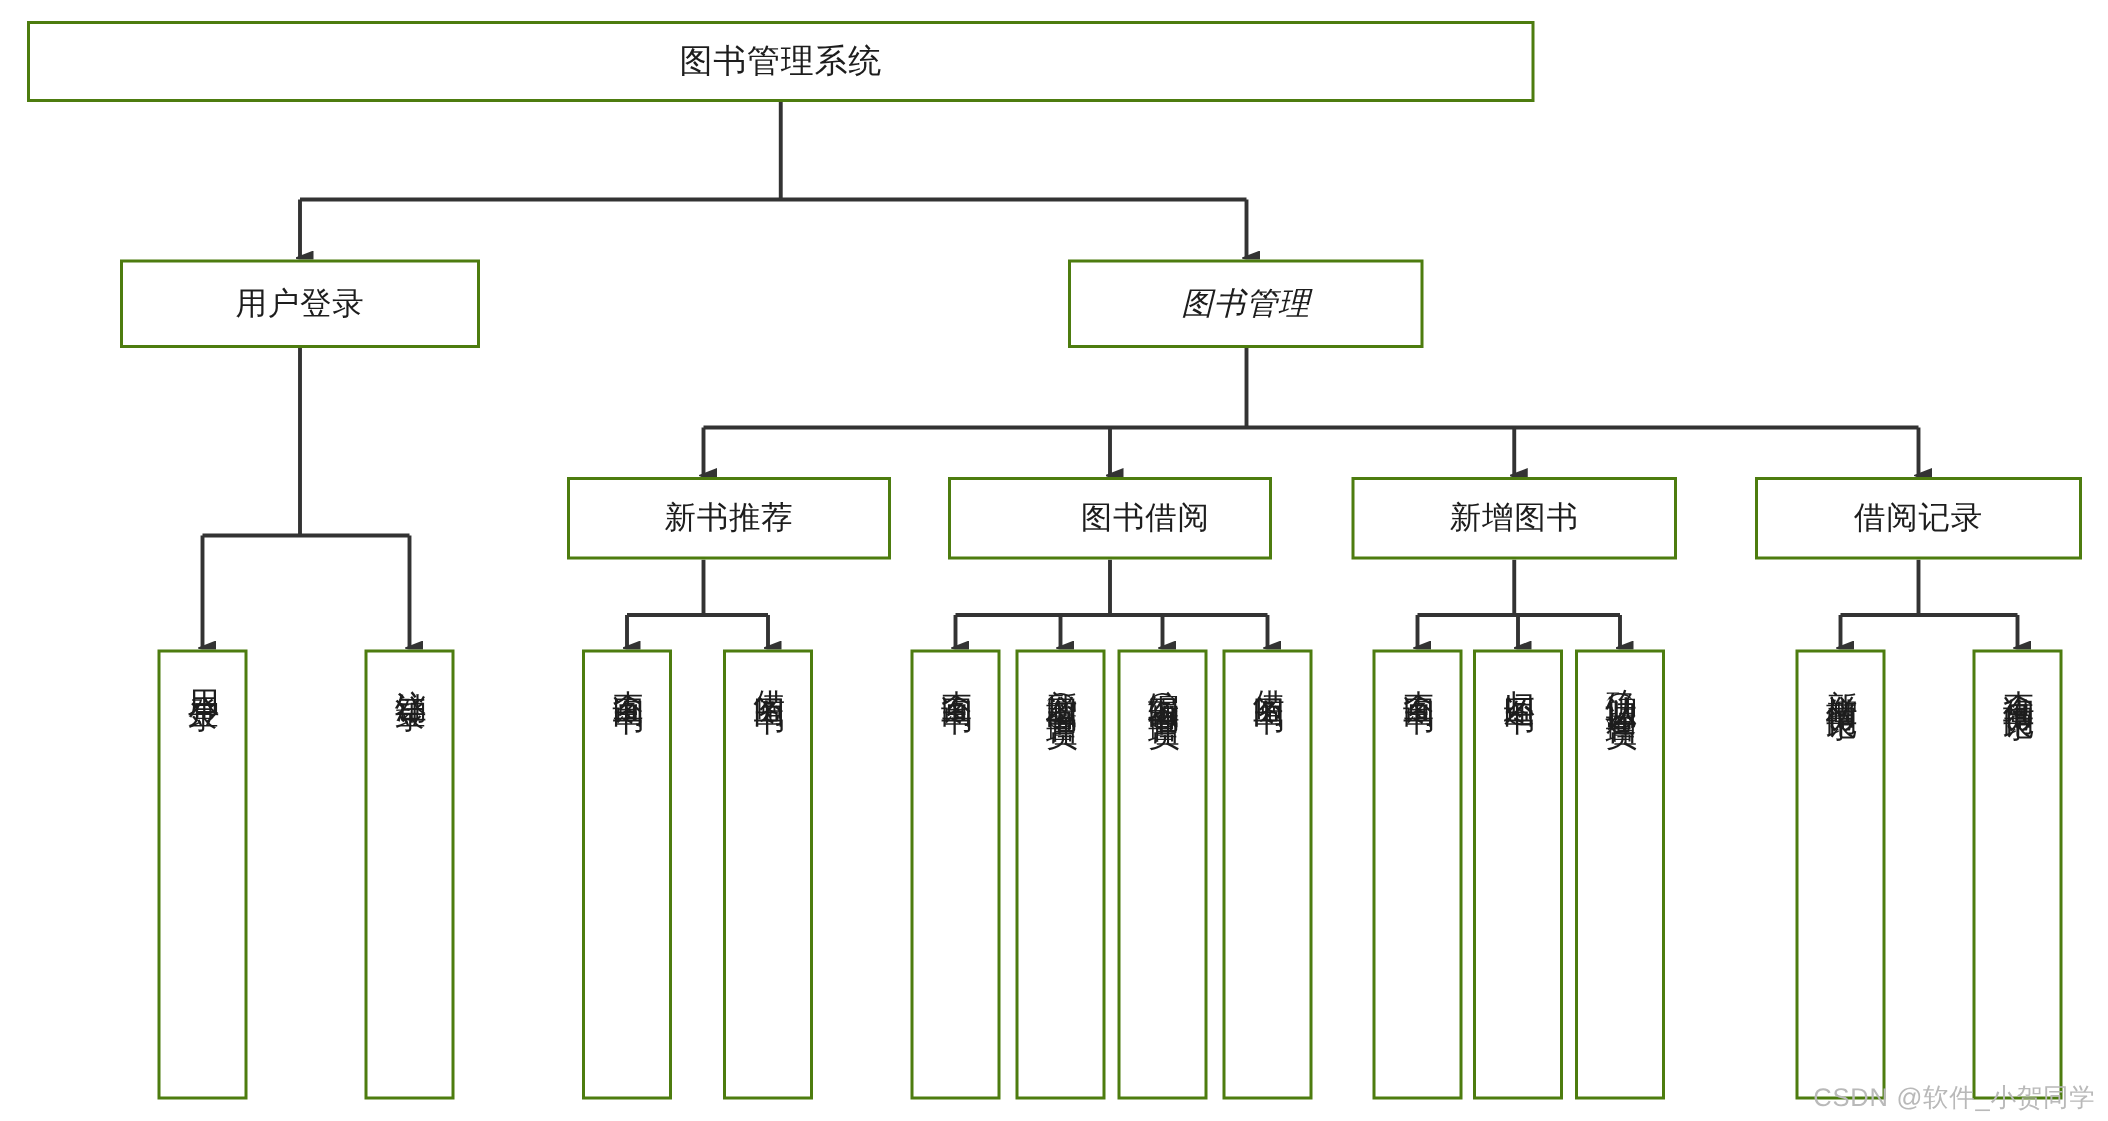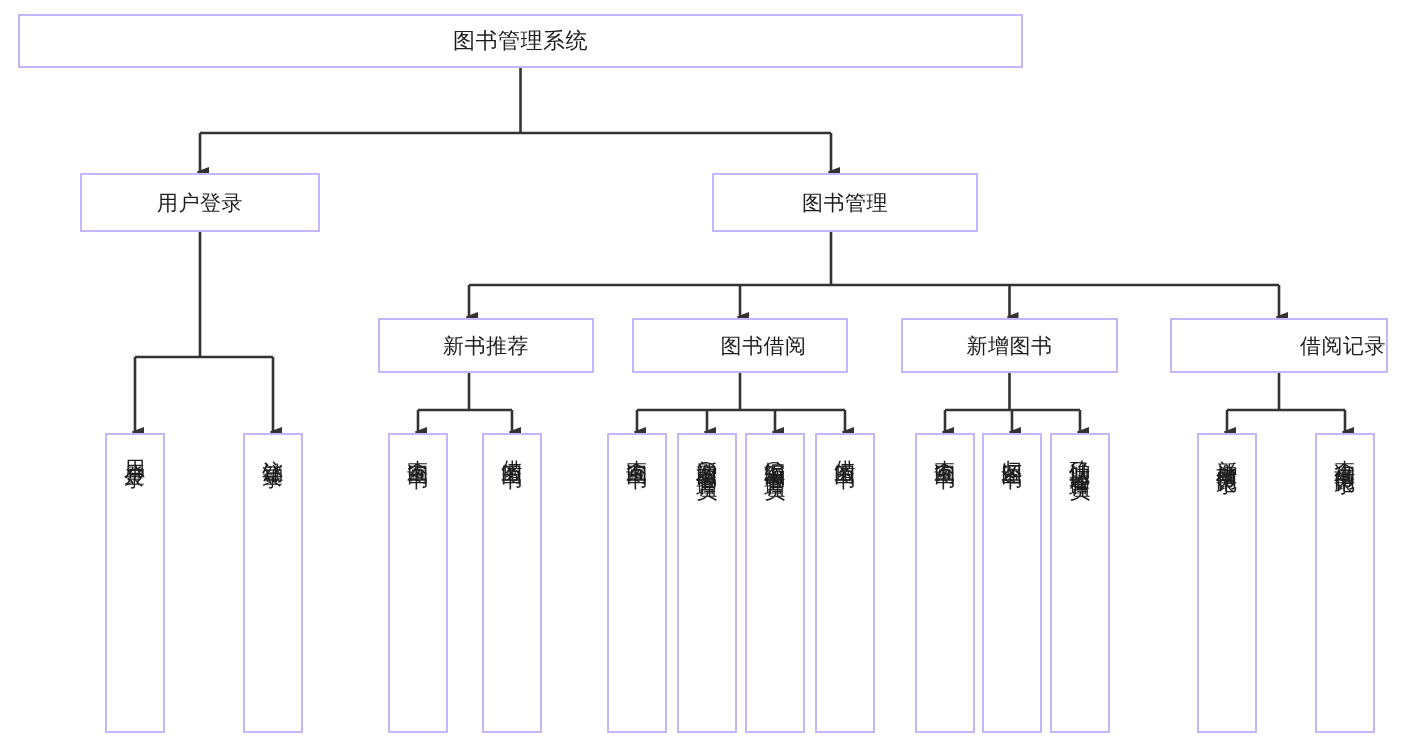--- a/index.html
+++ b/index.html
@@ -24,21 +24,21 @@
     left: 0;
     top: 0;
     width: 1405px;
     height: 747px;
     pointer-events: none;
   }
   .node {
     position: absolute;
     box-sizing: border-box;
     background: #ffffff;
-    border: 2px solid #c4b5fd;
+    border: 2px solid #4d7c0f;
     display: flex;
     align-items: center;
     justify-content: center;
     text-align: center;
     color: #1d1d1d;
   }
   .node .lbl {
     display: block;
     line-height: 1.12;
     letter-spacing: 0.5px;
@@ -115,33 +115,33 @@
         <path d="M1345,410 L1345,432" marker-end="url(#arrow)"></path>
       </g>
   </svg>
   <div id="nodes-layer">
       <div class="node horiz" id="root-node" style="left: 18px; top: 14px; width: 1005px; height: 54px;">
         <span class="lbl">图书管理系统</span>
       </div>
       <div class="node horiz" id="login-node" style="left: 80px; top: 173px; width: 240px; height: 59px;">
         <span class="lbl">用户登录</span>
       </div>
-      <div class="node horiz" id="bookmgmt-node" style="left: 712px; top: 173px; width: 266px; height: 59px;">
+      <div class="node horiz" id="bookmgmt-node" style="left: 712px; top: 173px; width: 237px; height: 59px; font-style: italic;">
         <span class="lbl">图书管理</span>
       </div>
       <div class="node horiz" id="newbook-node" style="left: 361px; top: 318px; width: 216px; height: 55px; margin-left: 17px;">
         <span class="lbl">新书推荐</span>
       </div>
       <div class="node horiz" id="borrow-node" style="left: 632px; top: 318px; width: 216px; height: 55px; padding-left: 47px;">
         <span class="lbl">图书借阅</span>
       </div>
       <div class="node horiz" id="current-node" style="left: 901px; top: 318px; width: 217px; height: 55px;">
         <span class="lbl">新增图书</span>
       </div>
-      <div class="node horiz" id="records-node" style="left: 1170px; top: 318px; width: 218px; height: 55px; justify-content: flex-end;">
+      <div class="node horiz" id="records-node" style="left: 1170px; top: 318px; width: 218px; height: 55px;">
         <span class="lbl">借阅记录</span>
       </div>
       <div class="node vert" id="leaf-login-node" style="left: 105px; top: 433px; width: 60px; height: 300px;">
         <span class="lbl">用户登录</span>
       </div>
       <div class="node vert" id="leaf-logout-node" style="left: 243px; top: 433px; width: 60px; height: 300px;">
         <span class="lbl">注销登录</span>
       </div>
       <div class="node vert" id="leaf-nb-query-node" style="left: 388px; top: 433px; width: 60px; height: 300px;">
         <span class="lbl">查询图书</span>
@@ -170,13 +170,14 @@
       <div class="node vert" id="leaf-cu-confirm-node" style="left: 1050px; top: 433px; width: 60px; height: 300px;">
         <span class="lbl">确认归还（管理员）</span>
       </div>
       <div class="node vert" id="leaf-re-add-node" style="left: 1197px; top: 433px; width: 60px; height: 300px;">
         <span class="lbl">新增借阅记录</span>
       </div>
       <div class="node vert" id="leaf-re-query-node" style="left: 1315px; top: 433px; width: 60px; height: 300px;">
         <span class="lbl">查询借阅记录</span>
       </div>
     </div>
+  <div id="watermark">CSDN @软件_小贺同学</div>
 </div>
 
 </body></html>

